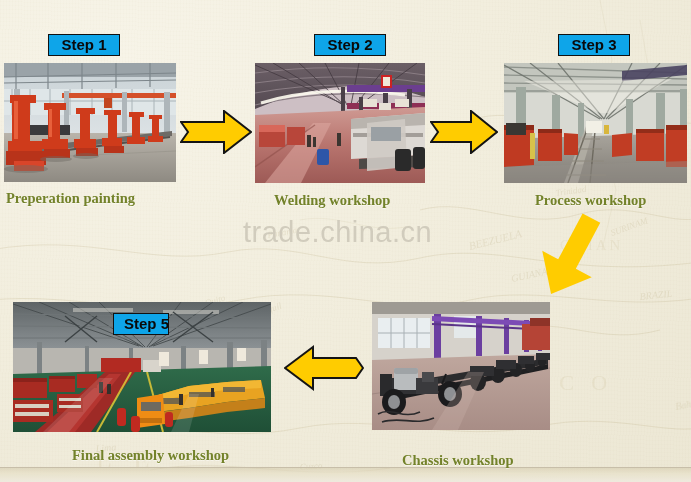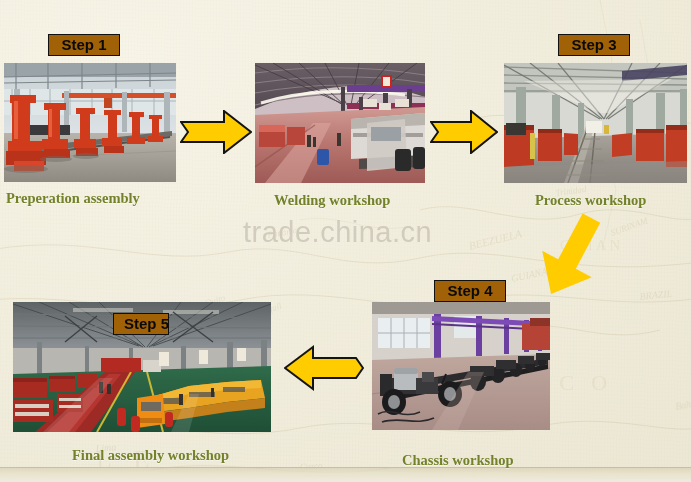--- a/index.html
+++ b/index.html
@@ -70,21 +70,21 @@
     font-size: 29px;
     color: #cfcabb;
     letter-spacing: 0.5px;
     white-space: nowrap;
     opacity: 0.95;
   }
 
   
   .step-badge {
     position: absolute;
-    background: #a16207;
+    background: #0ea5e9;
     border: 1.5px solid #111;
     font-family: "Liberation Sans", sans-serif;
     font-size: 15px;
     font-weight: bold;
     color: #0a0a0a;
     text-align: center;
     line-height: 20px;
     height: 22px;
     padding: 0 10px;
     box-sizing: border-box;
@@ -271,28 +271,29 @@
       </g>
 
       <g fill="#6f6b64" opacity="0.45">
         <ellipse cx="22" cy="106" rx="22" ry="4"></ellipse>
         <ellipse cx="52" cy="96" rx="16" ry="3"></ellipse>
         <ellipse cx="82" cy="93" rx="13" ry="3"></ellipse>
       </g>
     </svg>
   </div>
 
-  <div class="caption" style="left:6px; top:190px;">Preperation assembly</div>
+  <div class="caption" style="left:6px; top:190px;">Preperation painting</div>
 
   <div class="arrow" style="left:180px; top:110px; width:72px; height:44px;">
     <svg viewBox="0 0 72 44">
       <path d="M1,12 L8,22 L1,32 L44,32 L44,43 L71,22 L44,1 L44,12 Z" fill="#FFCC00" stroke="#141414" stroke-width="2" stroke-linejoin="miter"></path>
     </svg>
   </div>
 
+  <div class="step-badge" style="left:314px; top:34px; width:72px;">Step 2</div>
 
   <div class="photo" style="left:255px; top:63px; width:170px; height:120px;">
     <svg viewBox="0 0 170 120" preserveAspectRatio="none">
       <defs>
         <linearGradient id="p2roof" x1="0" y1="0" x2="0" y2="1">
           <stop offset="0" stop-color="#6b5f66"></stop>
             <stop offset="1" stop-color="#554a52"></stop>
         </linearGradient>
         <linearGradient id="p2floor" x1="0" y1="0" x2="0" y2="1">
           <stop offset="0" stop-color="#cf9a93"></stop>
@@ -481,21 +482,20 @@
   <div class="caption" style="left:535px; top:192px;">Process workshop</div>
 
   <div class="arrow" style="left:533px; top:212px; width:72px; height:88px;">
     <svg viewBox="0 0 72 88">
       <g transform="rotate(28 36 44)">
         <path d="M28,0 L48,0 L48,52 L66,52 L38,86 L10,52 L28,52 Z" fill="#FFCC00"></path>
       </g>
     </svg>
   </div>
 
-  <div class="step-badge" style="left:434px; top:280px; width:72px;">Step 4</div>
 
   <div class="photo" style="left:372px; top:302px; width:178px; height:128px;">
     <svg viewBox="0 0 178 128" preserveAspectRatio="none">
       <defs>
         <linearGradient id="p4f" x1="0" y1="0" x2="0" y2="1">
           <stop offset="0" stop-color="#bfa79e"></stop>
             <stop offset="1" stop-color="#a88d86"></stop>
         </linearGradient>
       </defs>
       <rect width="178" height="128" fill="#cfc9c2"></rect>

